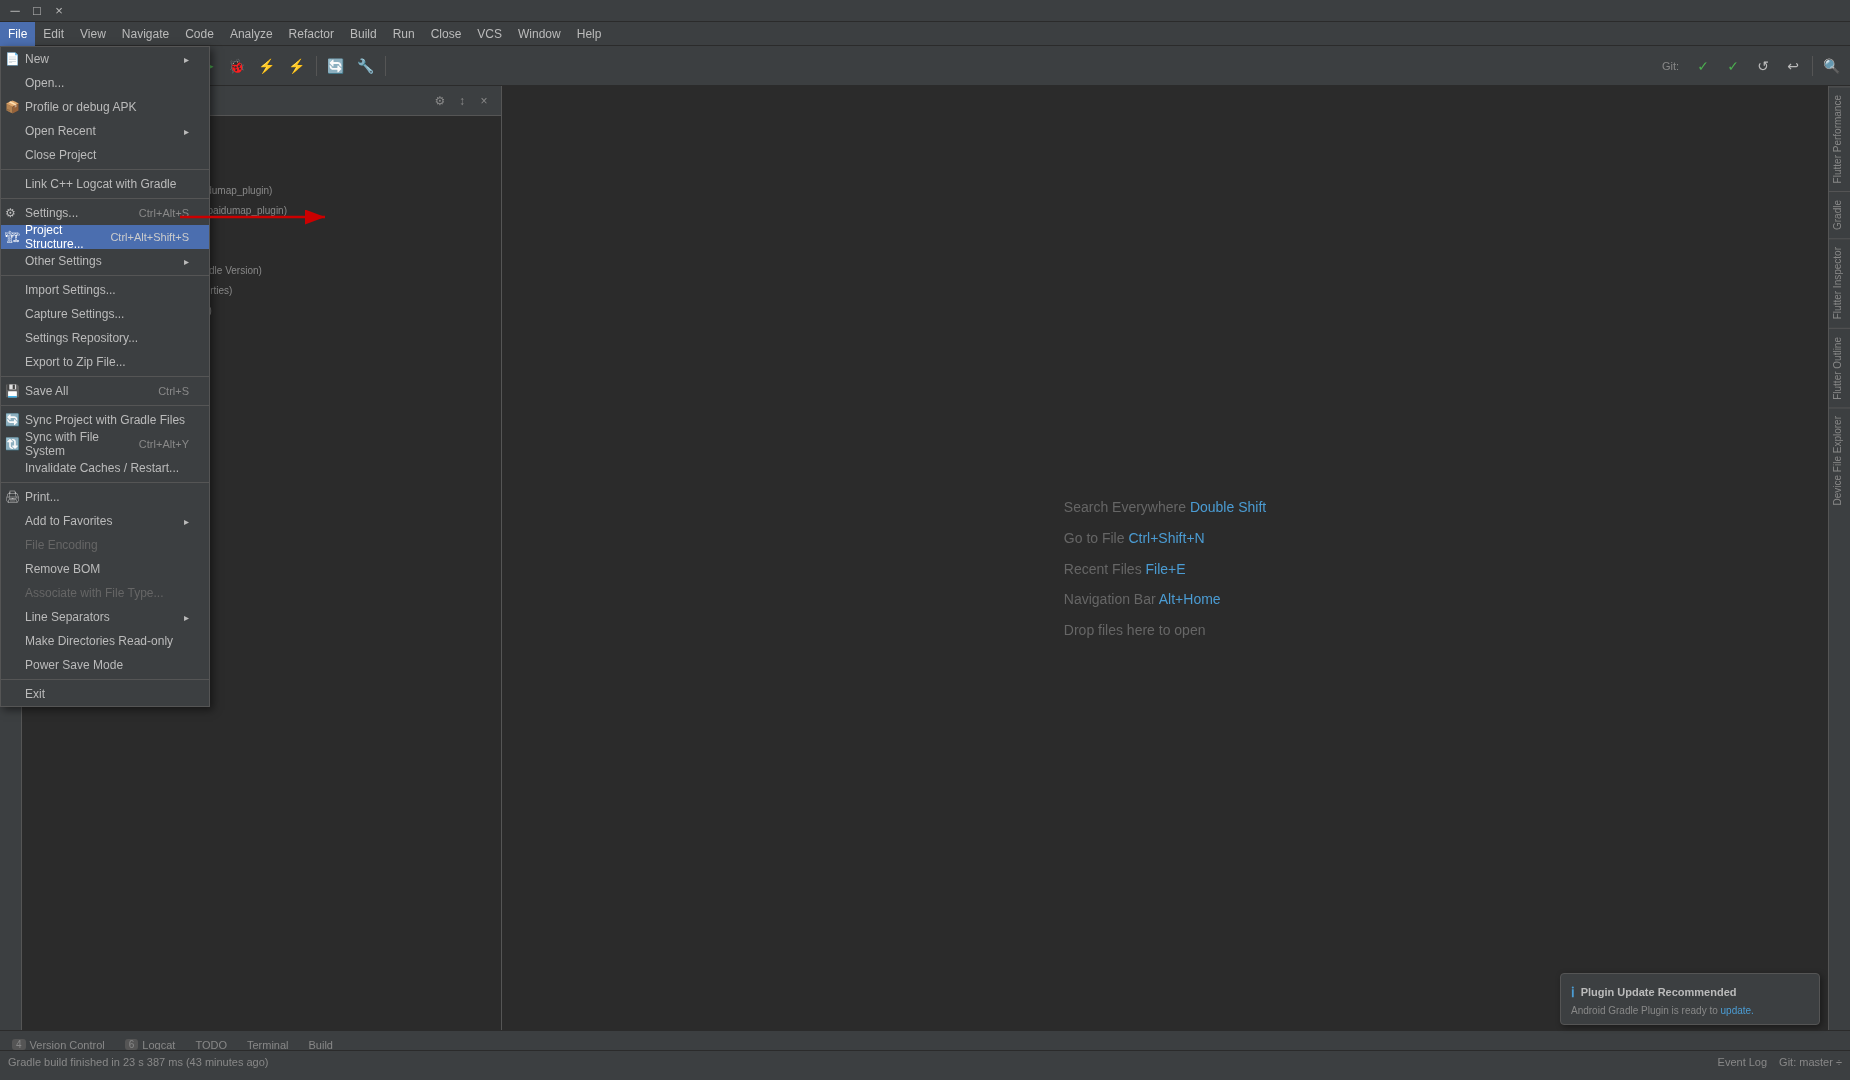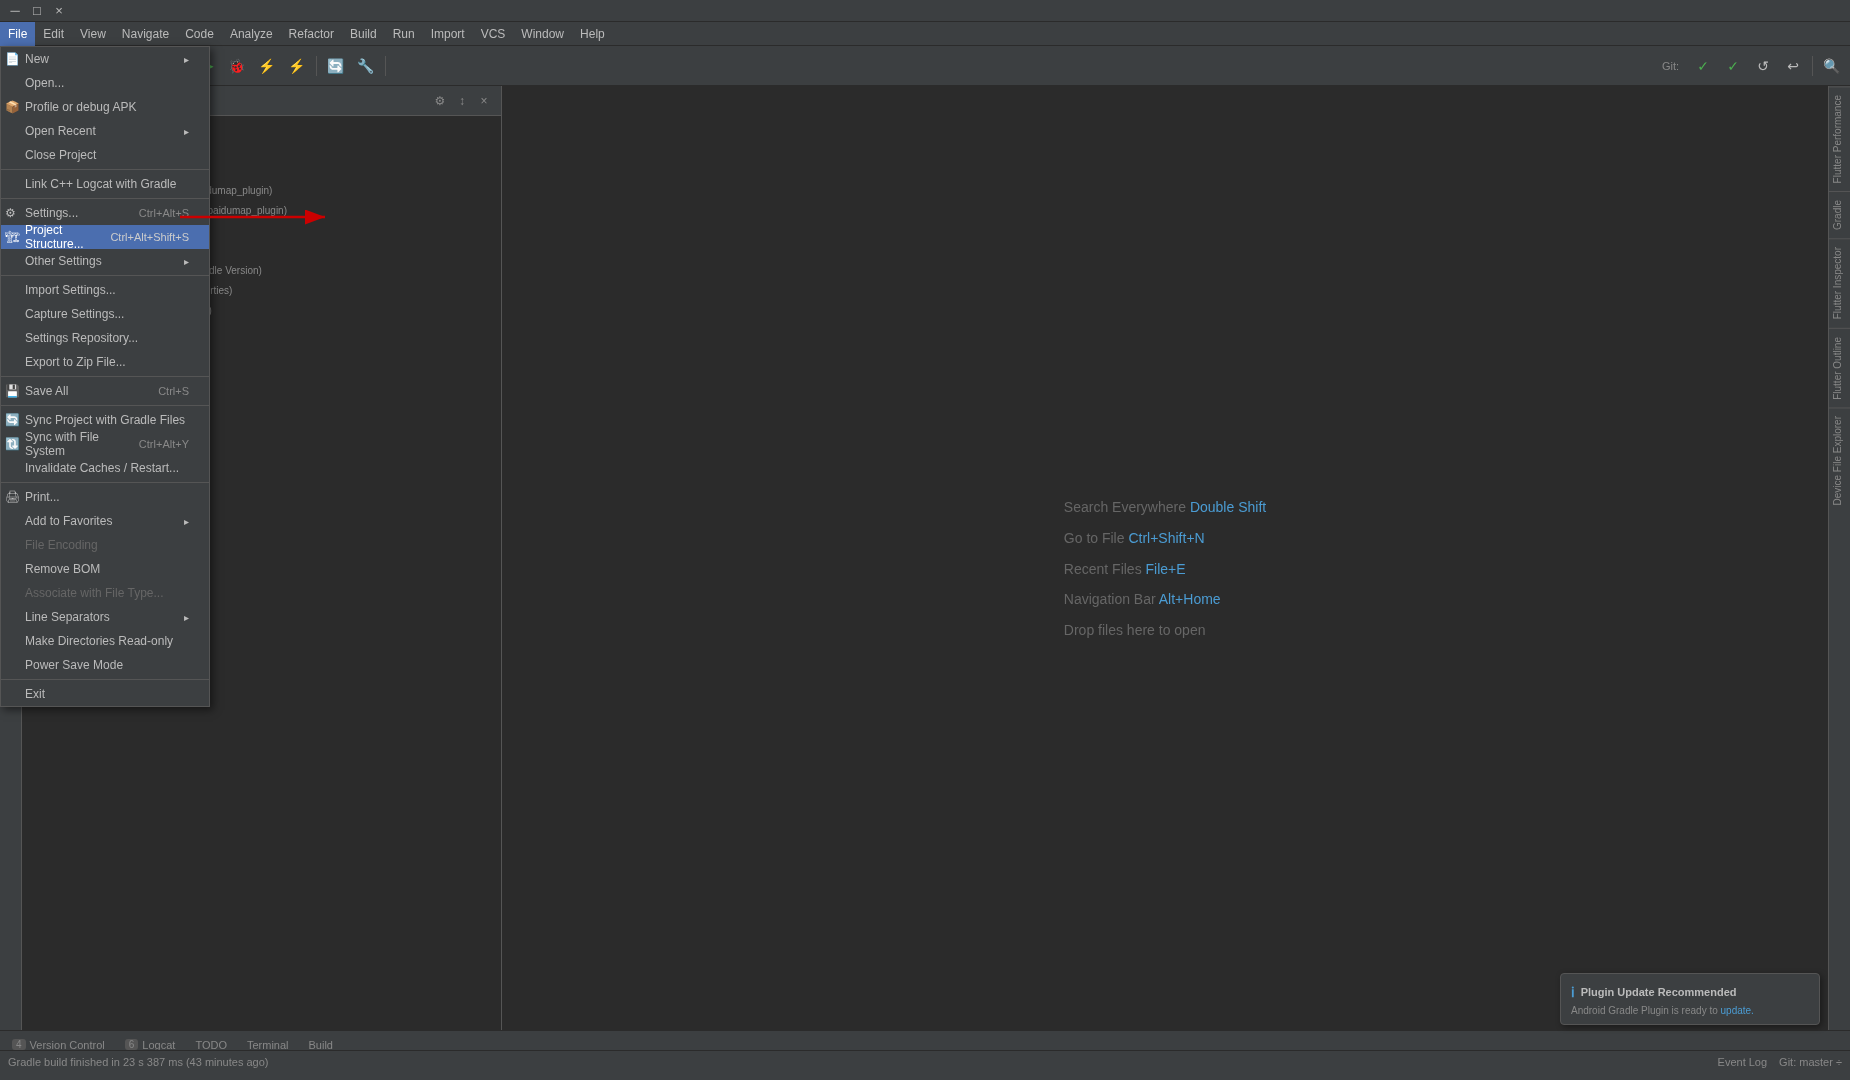--- a/index.html
+++ b/index.html
@@ -388,21 +388,21 @@
 <div id="menu-bar">
   <div class="menu-item active">File</div>
   <div class="menu-item">Edit</div>
   <div class="menu-item">View</div>
   <div class="menu-item">Navigate</div>
   <div class="menu-item">Code</div>
   <div class="menu-item">Analyze</div>
   <div class="menu-item">Refactor</div>
   <div class="menu-item">Build</div>
   <div class="menu-item">Run</div>
-  <div class="menu-item">Import</div>
+  <div class="menu-item">Close</div>
   <div class="menu-item">VCS</div>
   <div class="menu-item">Window</div>
   <div class="menu-item">Help</div>
 </div>
 
 <div id="toolbar">
   <div class="toolbar-btn">◀</div>
   <div class="toolbar-separator"></div>
   <div class="toolbar-dropdown">
     <span>▶</span>

